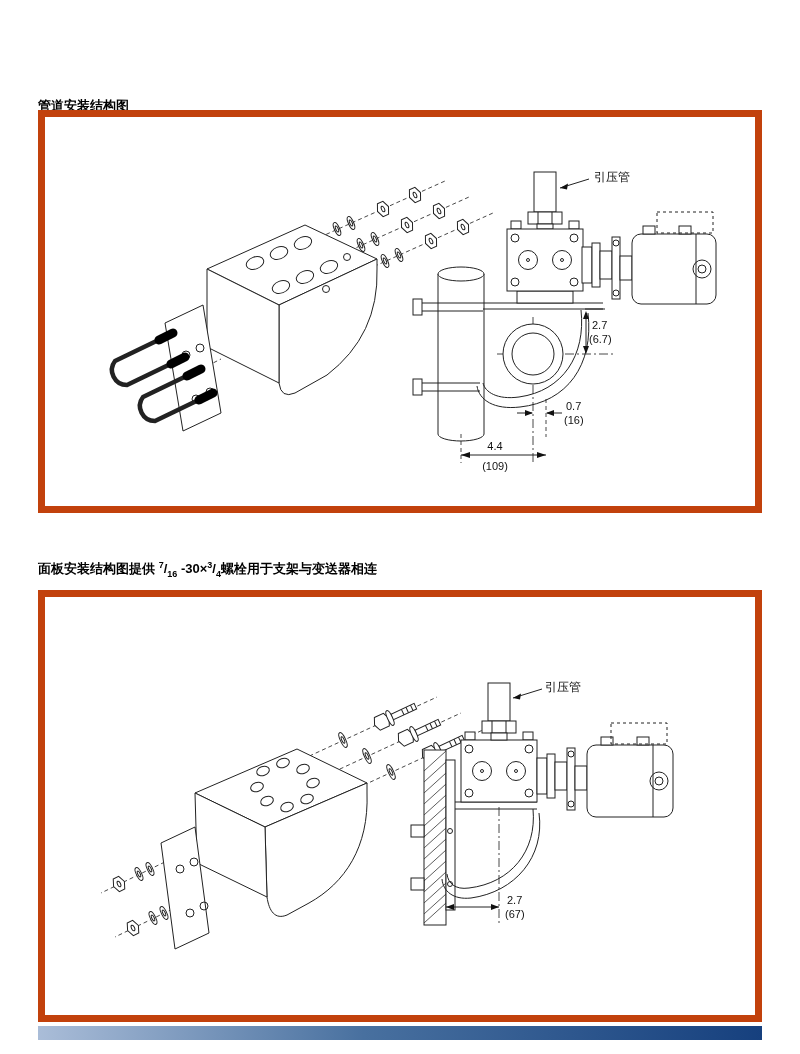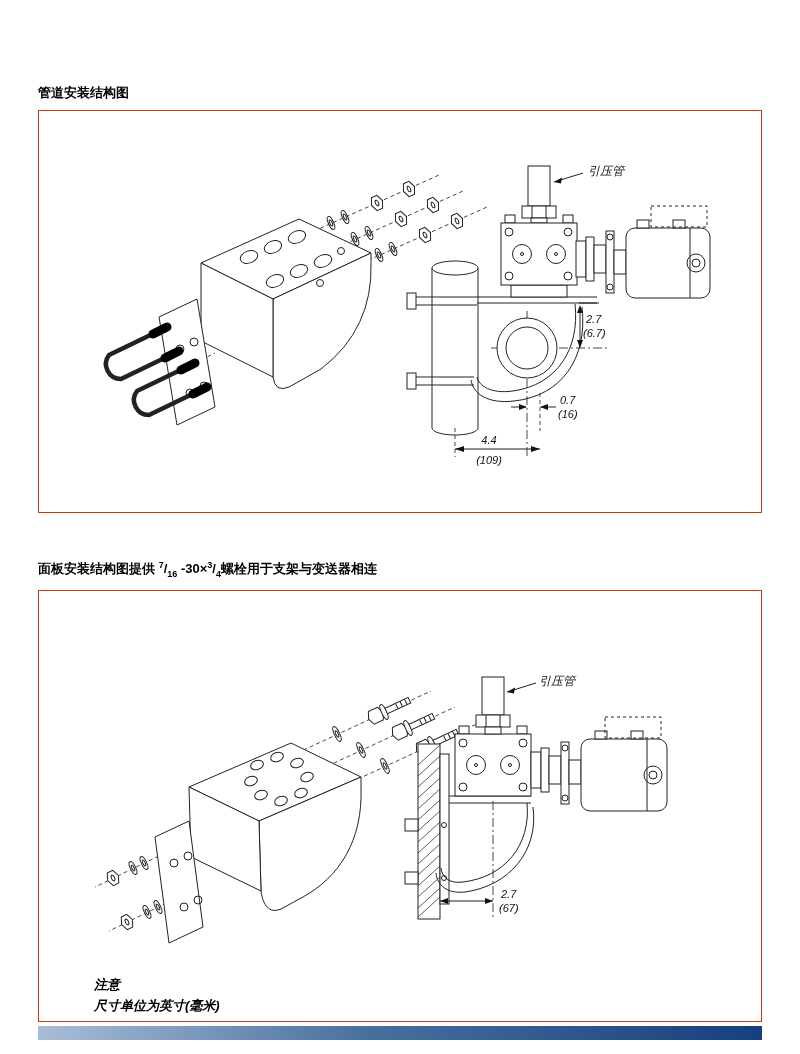--- a/index.html
+++ b/index.html
@@ -6,27 +6,27 @@
   html,body { width:800px; height:1054px; background:#ffffff;
     font-family:"Liberation Sans","DejaVu Sans",sans-serif; }
   .page { position:relative; width:800px; height:1054px; background:#fff; overflow:hidden; }
 
   .header-bar { position:absolute; left:36px; top:48px; width:728px; height:21px;
     background:linear-gradient(90deg,#16407e 0%,#2d5898 28%,#8ea9cd 62%,#dfe7f1 85%,#f8fafc 100%);
     color:#fff; font-weight:bold; font-size:14px; line-height:21px; padding-left:8px;
     letter-spacing:0.5px; white-space:nowrap; }
 
   .sec-title { position:absolute; left:38px; font-size:13px; font-weight:bold; color:#000; white-space:nowrap; }
-  #sec1-title { top:84px; }
+  #sec1-title { top:97px; }
   #sec2-title { top:560px; }
   .frac { font-weight:bold;margin-top:36px; }
   .frac sup { font-size:9px; }
   .frac sub { font-size:9px; }
 
-  .frame { position:absolute; left:38px; width:724px; border:1px solid #c2410c; background:#fff;font-style:italic; }
+  .frame { position:absolute; left:38px; width:724px; border:7px solid #c2410c; background:#fff; }
   #frame1 { top:110px; height:403px; }
   #frame2 { top:590px; height:432px; }
   svg { display:block; }
 
   .note { position:absolute; left:55px; top:383px; font-size:13px; font-weight:bold; color:#000; line-height:21px; }
 
   .footer-bar { position:absolute; left:38px; top:1026px; width:724px; height:14px;
     background:linear-gradient(90deg,#aabdd8 0%,#48709f 45%,#16407e 100%); }
 
   
@@ -425,21 +425,17 @@
 
       <g>
         <line class="ln" x1="401" y1="310" x2="454" y2="310"></line>
         <polygon class="fillb" points="401,310 409,307 409,313"></polygon>
         <polygon class="fillb" points="454,310 446,307 446,313"></polygon>
         <text class="dim" x="462" y="307">2.7</text>
         <text class="dim" x="460" y="321">(67)</text>
       </g>
     </svg>
 
-    <div class="note">
-      <div>注意</div>
-      <div>尺寸单位为英寸(毫米)</div>
-    </div>
   </div>
 
   <div class="footer-bar"></div>
 
 </div>
 
 </body></html>

